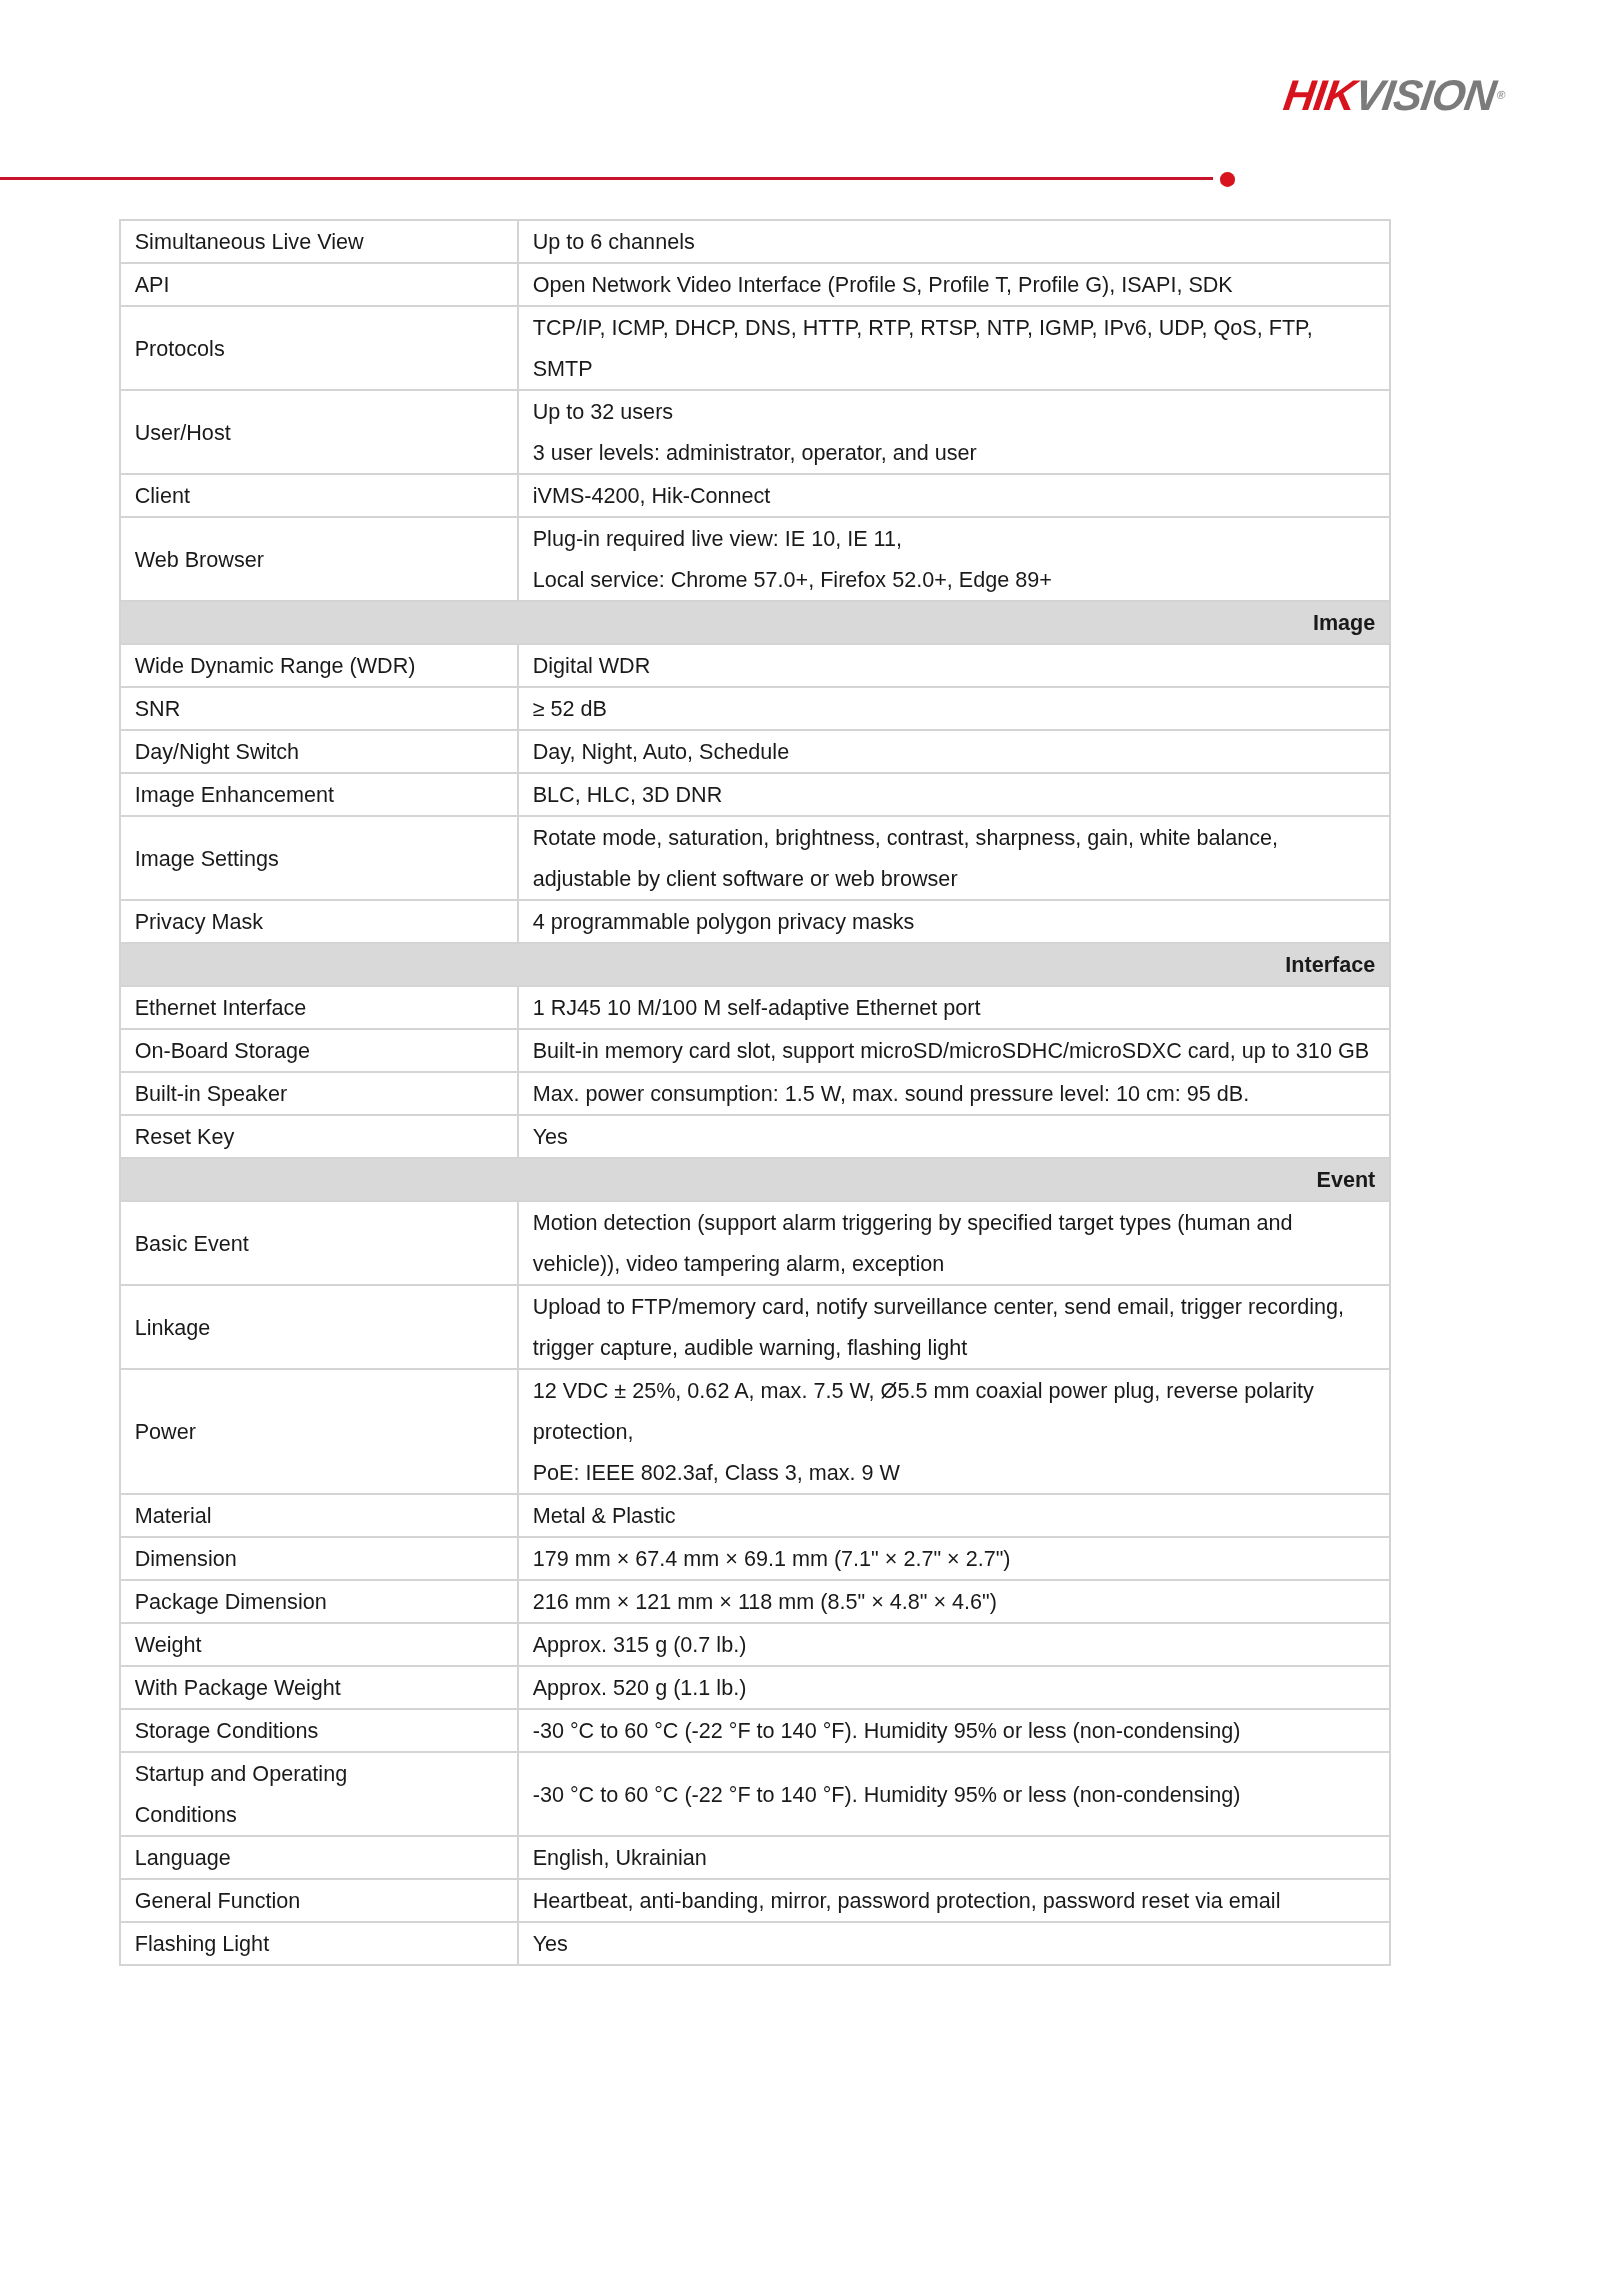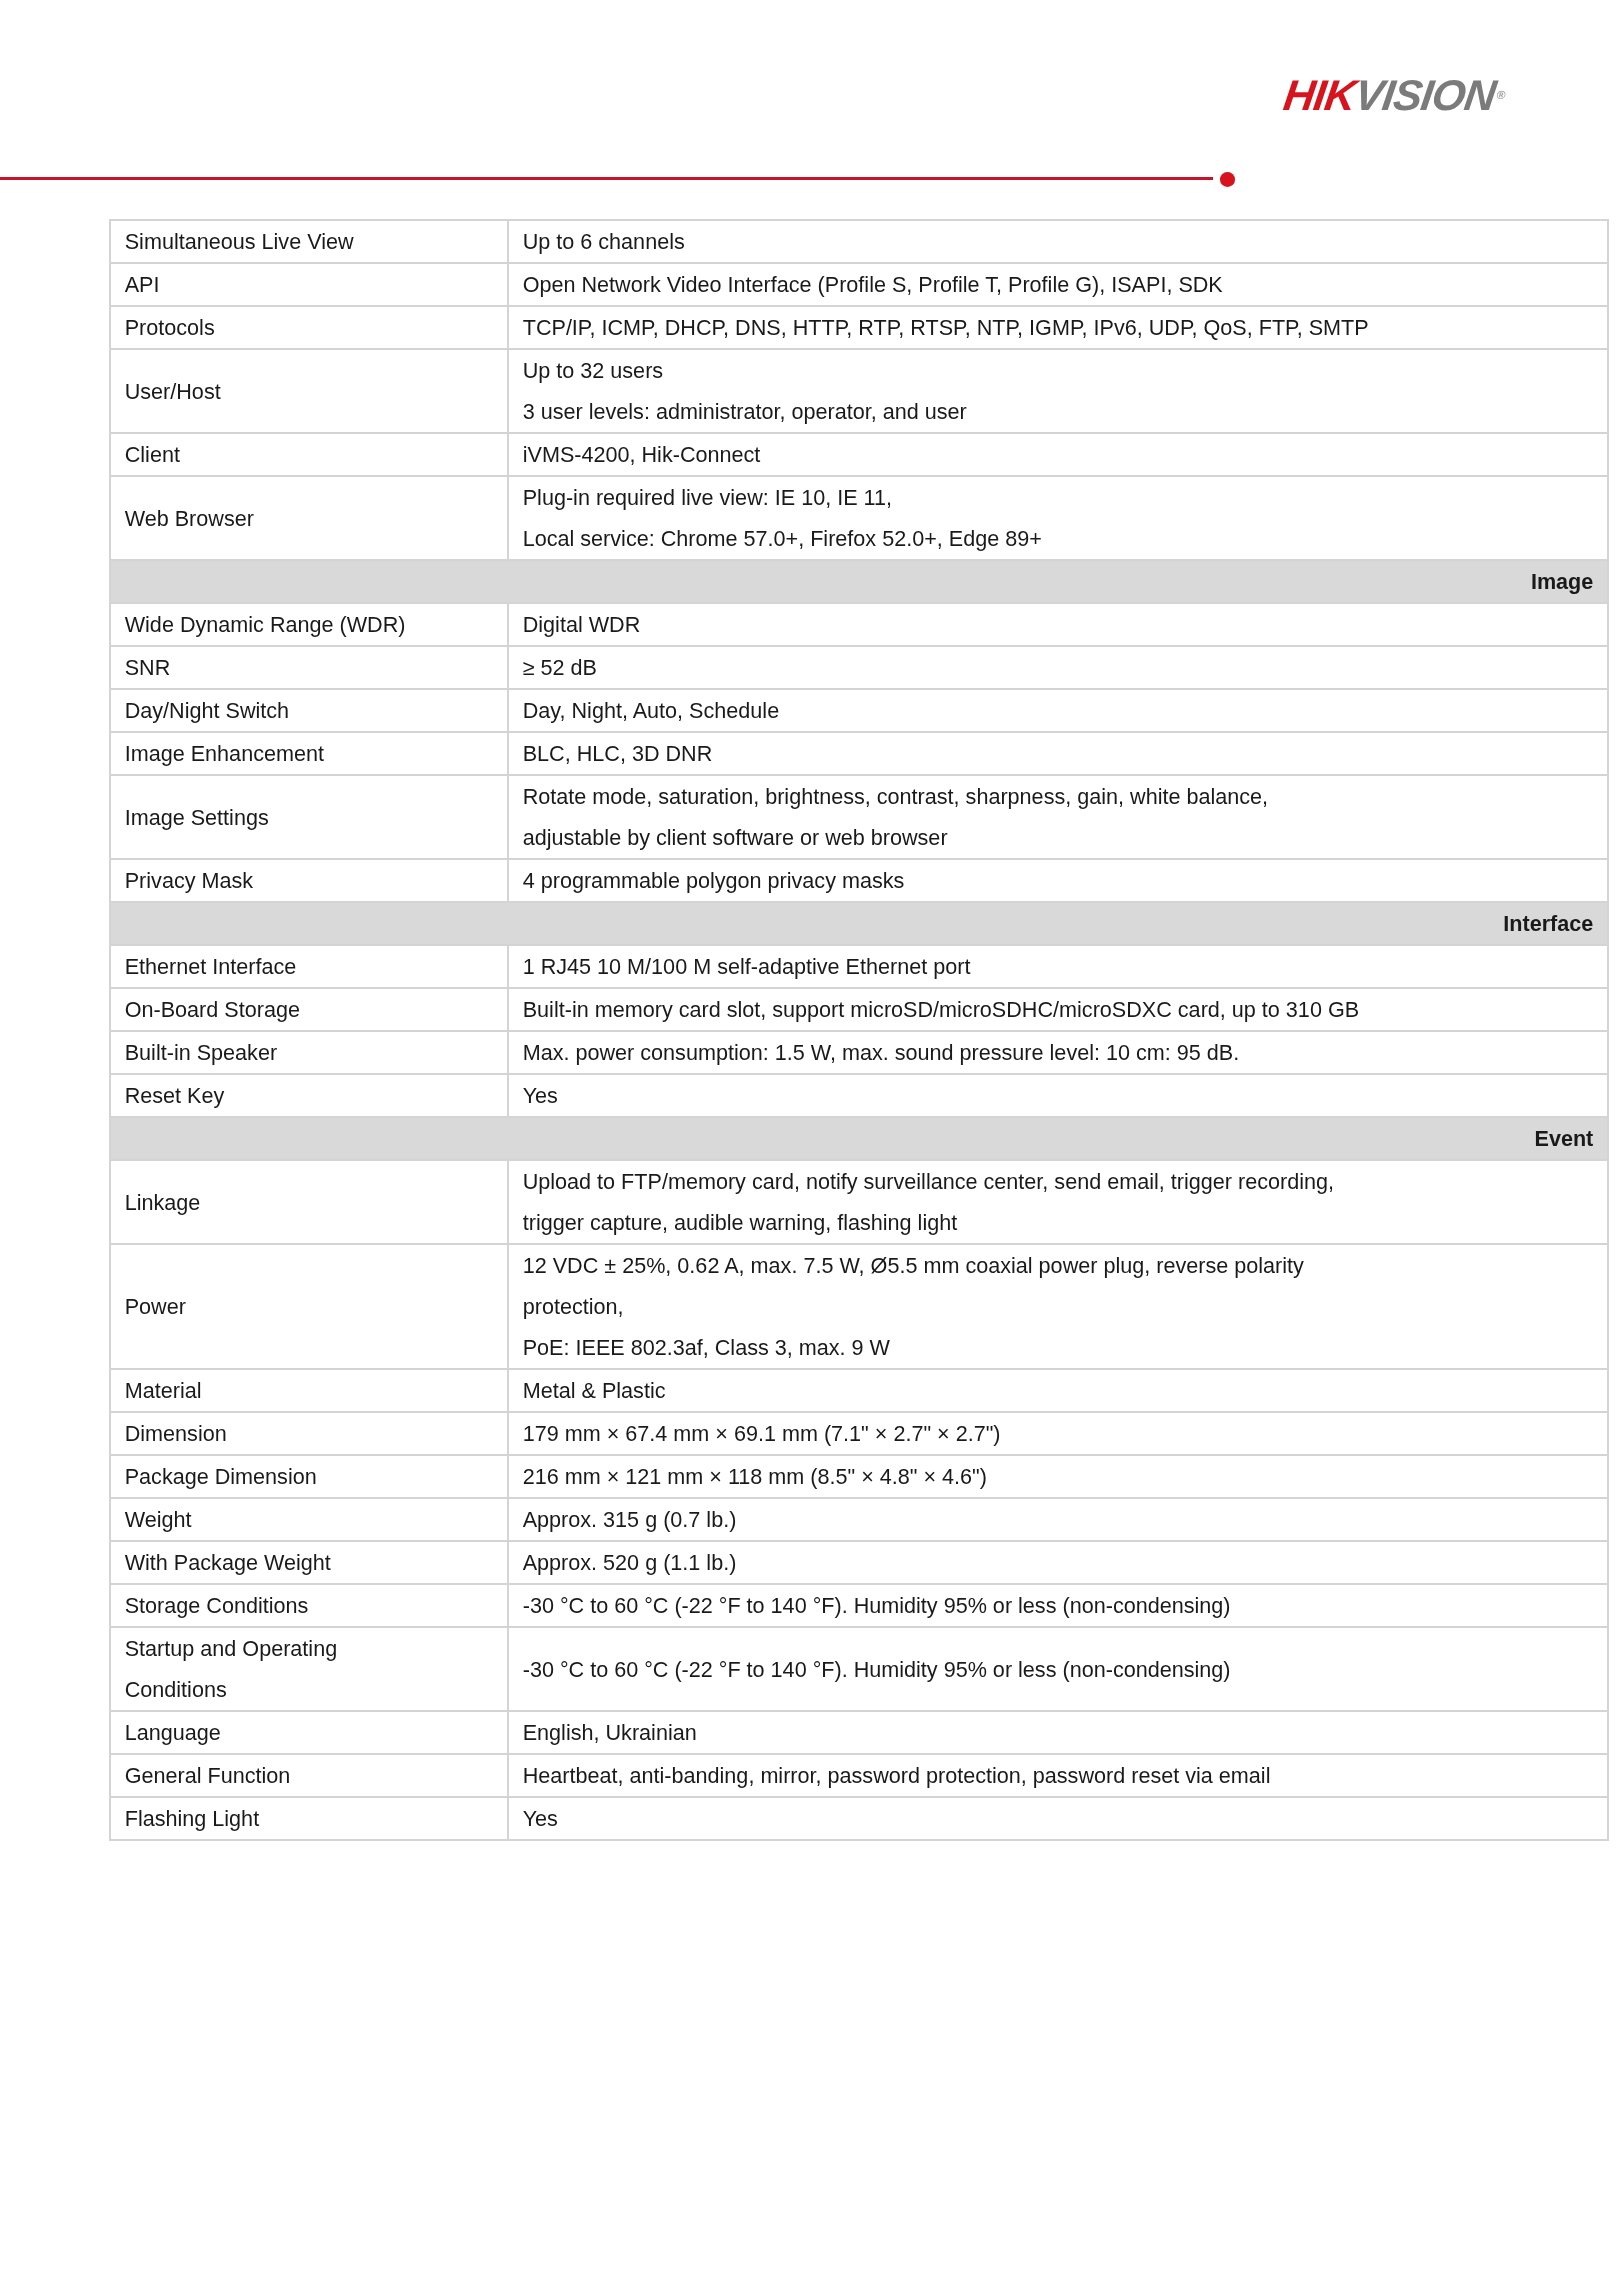--- a/index.html
+++ b/index.html
@@ -7,21 +7,21 @@
          font-family: "Liberation Sans", sans-serif; color: #1a1a1a; }
   .logo { position: absolute; left: 1284px; top: 74px; height: 43px;
           font-family: "Liberation Sans", sans-serif; font-weight: bold; font-style: italic;
           font-size: 43px; letter-spacing: -1px; line-height: 43px; white-space: nowrap;
           transform: skewX(-8deg); }
   .logo .hik { color: #d7141e; }
   .logo .vision { color: #7b7b7b; }
   .logo .reg { font-size: 11.8px; color: #9a9a9a; vertical-align: top; font-style: normal; margin-left: 2px; }
   .rule { position: absolute; left: 0; top: 177px; width: 1213px; height: 2.9px; background: #c8142a; }
   .dot { position: absolute; left: 1220px; top: 172px; width: 14.7px; height: 14.7px; border-radius: 50%; background: #d7141e; }
-  table.spec { position: absolute; left: 109px; top: 219px; width: 1500px;
+  table.spec { position: absolute; left: 119px; top: 219px; width: 1272px;
                border-collapse: collapse; table-layout: fixed; font-size: 21.6px; }
   table.spec td { border: 2px solid #d4d4d4; padding: 0 13.7px 0 13.7px; vertical-align: middle;
                   line-height: 41px; }
   table.spec col.c1 { width: 398px; }
   table.spec tr.section td { background: #d9d9d9; font-weight: bold; line-height: 41px; text-align: right; }
   .line { display: block; }
 </style>
 </head>
 <body>
 
@@ -139,20 +139,27 @@
       <tr>
         <td>Reset Key</td>
         <td>
           <span class="line">Yes</span>
         </td>
       </tr>
       <tr class="section">
         <td colspan="2">Event</td>
       </tr>
       <tr>
+        <td>Basic Event</td>
+        <td>
+          <span class="line">Motion detection (support alarm triggering by specified target types (human and</span>
+          <span class="line">vehicle)), video tampering alarm, exception</span>
+        </td>
+      </tr>
+      <tr>
         <td>Linkage</td>
         <td>
           <span class="line">Upload to FTP/memory card, notify surveillance center, send email, trigger recording,</span>
           <span class="line">trigger capture, audible warning, flashing light</span>
         </td>
       </tr>
       <tr>
         <td>Power</td>
         <td>
           <span class="line">12 VDC ± 25%, 0.62 A, max. 7.5 W, Ø5.5 mm coaxial power plug, reverse polarity</span>

